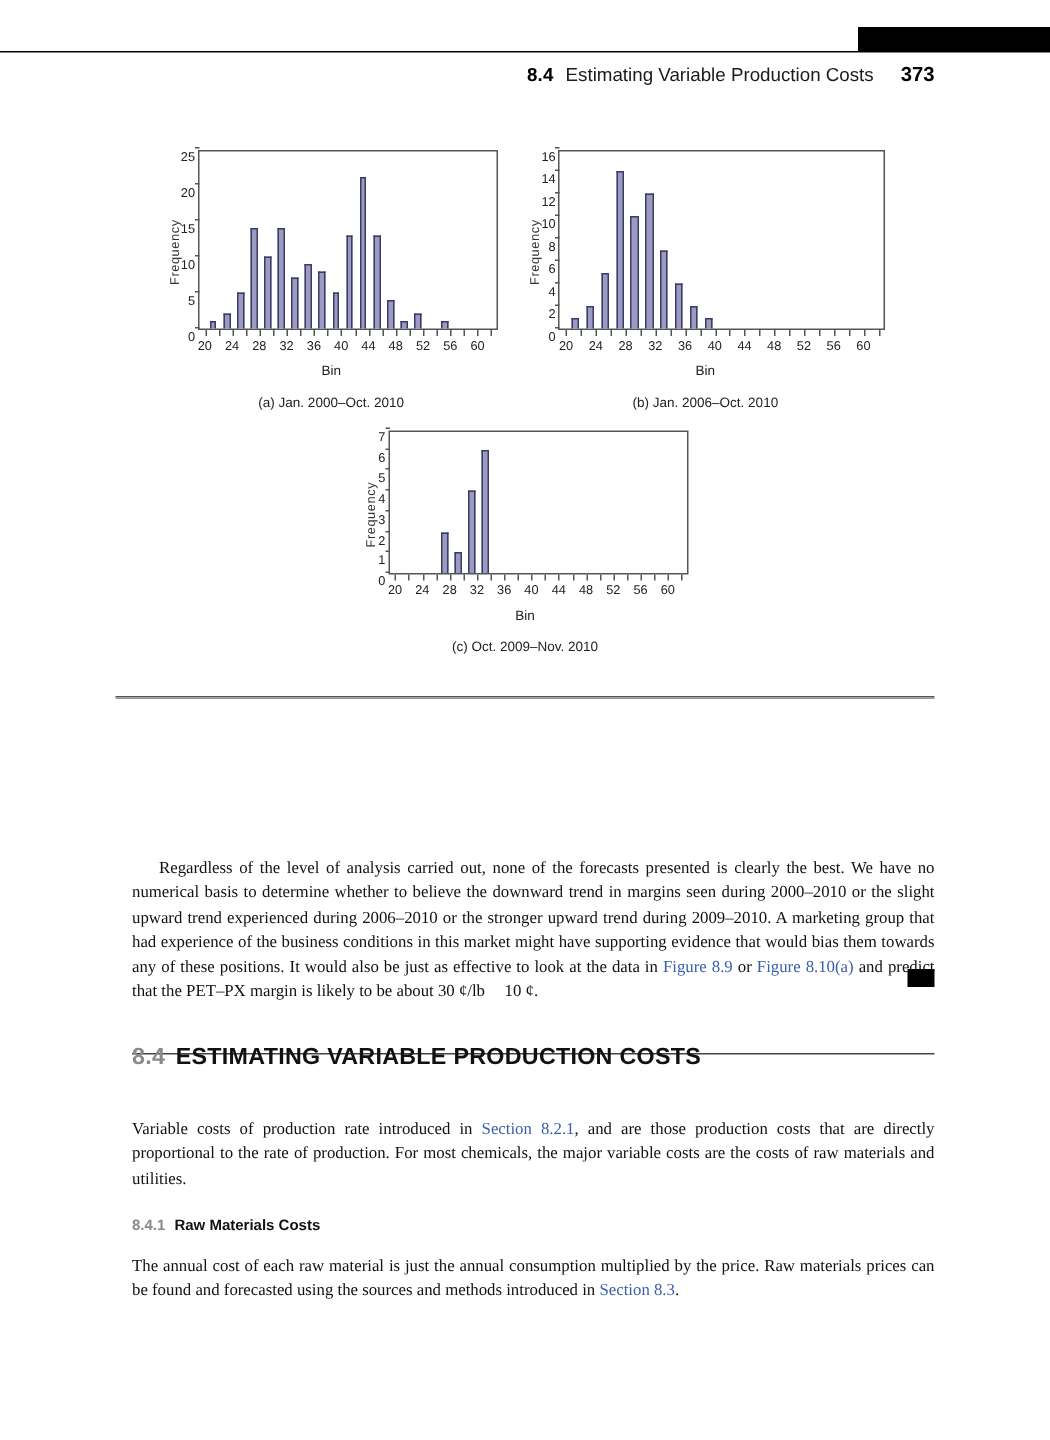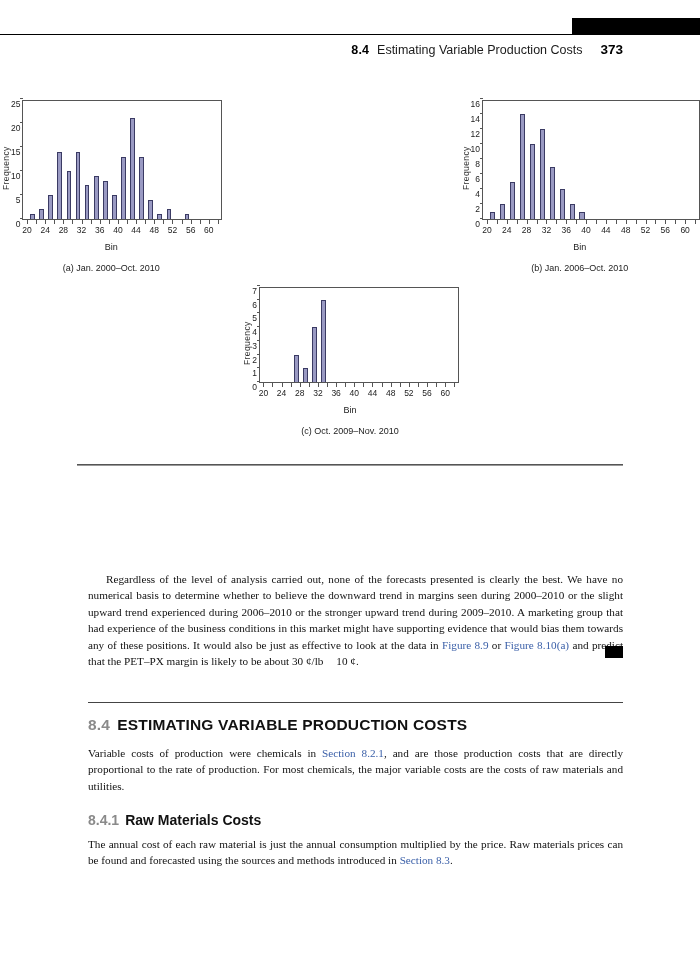--- a/index.html
+++ b/index.html
@@ -41,21 +41,21 @@
   .rh-page { font-size: 13.5px; font-weight: bold; margin-left: 10px; }
 
   
   .figure-area {
     position: absolute;
     top: 100px; left: 0; right: 0;
     height: 370px;
   }
   .charts-row {
     display: flex;
-    justify-content: space-between;
+    justify-content: center;
     gap: 18px;
   }
   .chart-block { display: flex; flex-direction: column; align-items: center; }
 
   .chart-wrap { display: flex; flex-direction: row; }
   .ylabel {
     writing-mode: vertical-rl;
     transform: rotate(180deg);
     font-family: "Liberation Sans", sans-serif;
     font-size: 8.5px;
@@ -206,21 +206,21 @@
     letter-spacing: .2px;
     white-space: nowrap;
   }
   .sec-num { color: #8a8a8a; font-weight: bold; margin-right: 7px; }
   .sec-title { color: #111; }
 
   .subsec-head {
     position: absolute;
     left: 88px; width: 535px;
     font-family: "Liberation Sans", sans-serif;
-    font-size: 14px;
+    font-size: 10px;
     font-weight: bold;
     white-space: nowrap;
   }
   .subsec-num { color: #8a8a8a; font-weight: bold; margin-right: 6px; }
   .subsec-title { color: #111; }
 </style>
 </head>
 <body>
 
 <div class="page-tab"></div>
@@ -478,26 +478,26 @@
   <div class="fig-rule-top"></div>
   <div class="fig-rule-mid"></div>
 </div>
 
 <div class="body-col" style="top:571px;">
   <p class="body indent"><span>Regardless of the level of analysis carried out, none of the forecasts presented is clearly the best. We have no numerical basis to determine whether to believe the downward trend in margins seen during 2000–2010 or the slight upward trend experienced during 2006–2010 or the stronger upward trend during 2009–2010. A marketing group that had experience of the business conditions in this market might have supporting evidence that would bias them towards any of these positions. It would also be just as effective to look at the data in </span><span class="xref">Figure 8.9</span><span> or </span><span class="xref">Figure 8.10(a)</span><span> and predict that the PET–PX margin is likely to be about 30 ¢/lb</span><span class="plusminus-gap"></span><span>10 ¢.</span></p>
 </div>
 <div class="end-square"></div>
 
 <div class="sec-rule" style="top:702px;"></div>
-<div class="sec-head" style="top:716px;">
+<div class="sec-head" style="top:696px;">
   <span class="sec-num">8.4</span><span class="sec-title">ESTIMATING VARIABLE PRODUCTION COSTS</span>
 </div>
 
 <div class="body-col" style="top:745px;">
-  <p class="body"><span>Variable costs of production were chemicals in </span><span class="xref">Section 8.2.1</span><span>, and are those production costs that are directly proportional to the rate of production. For most chemicals, the major variable costs are the costs of raw materials and utilities.</span></p>
+  <p class="body"><span>Variable costs of production rate introduced in </span><span class="xref">Section 8.2.1</span><span>, and are those production costs that are directly proportional to the rate of production. For most chemicals, the major variable costs are the costs of raw materials and utilities.</span></p>
 </div>
 
 <div class="subsec-head" style="top:812px;">
   <span class="subsec-num">8.4.1</span><span class="subsec-title">Raw Materials Costs</span>
 </div>
 
 <div class="body-col" style="top:836px;">
   <p class="body"><span>The annual cost of each raw material is just the annual consumption multiplied by the price. Raw materials prices can be found and forecasted using the sources and methods introduced in </span><span class="xref">Section 8.3</span><span>.</span></p>
 </div>
 

